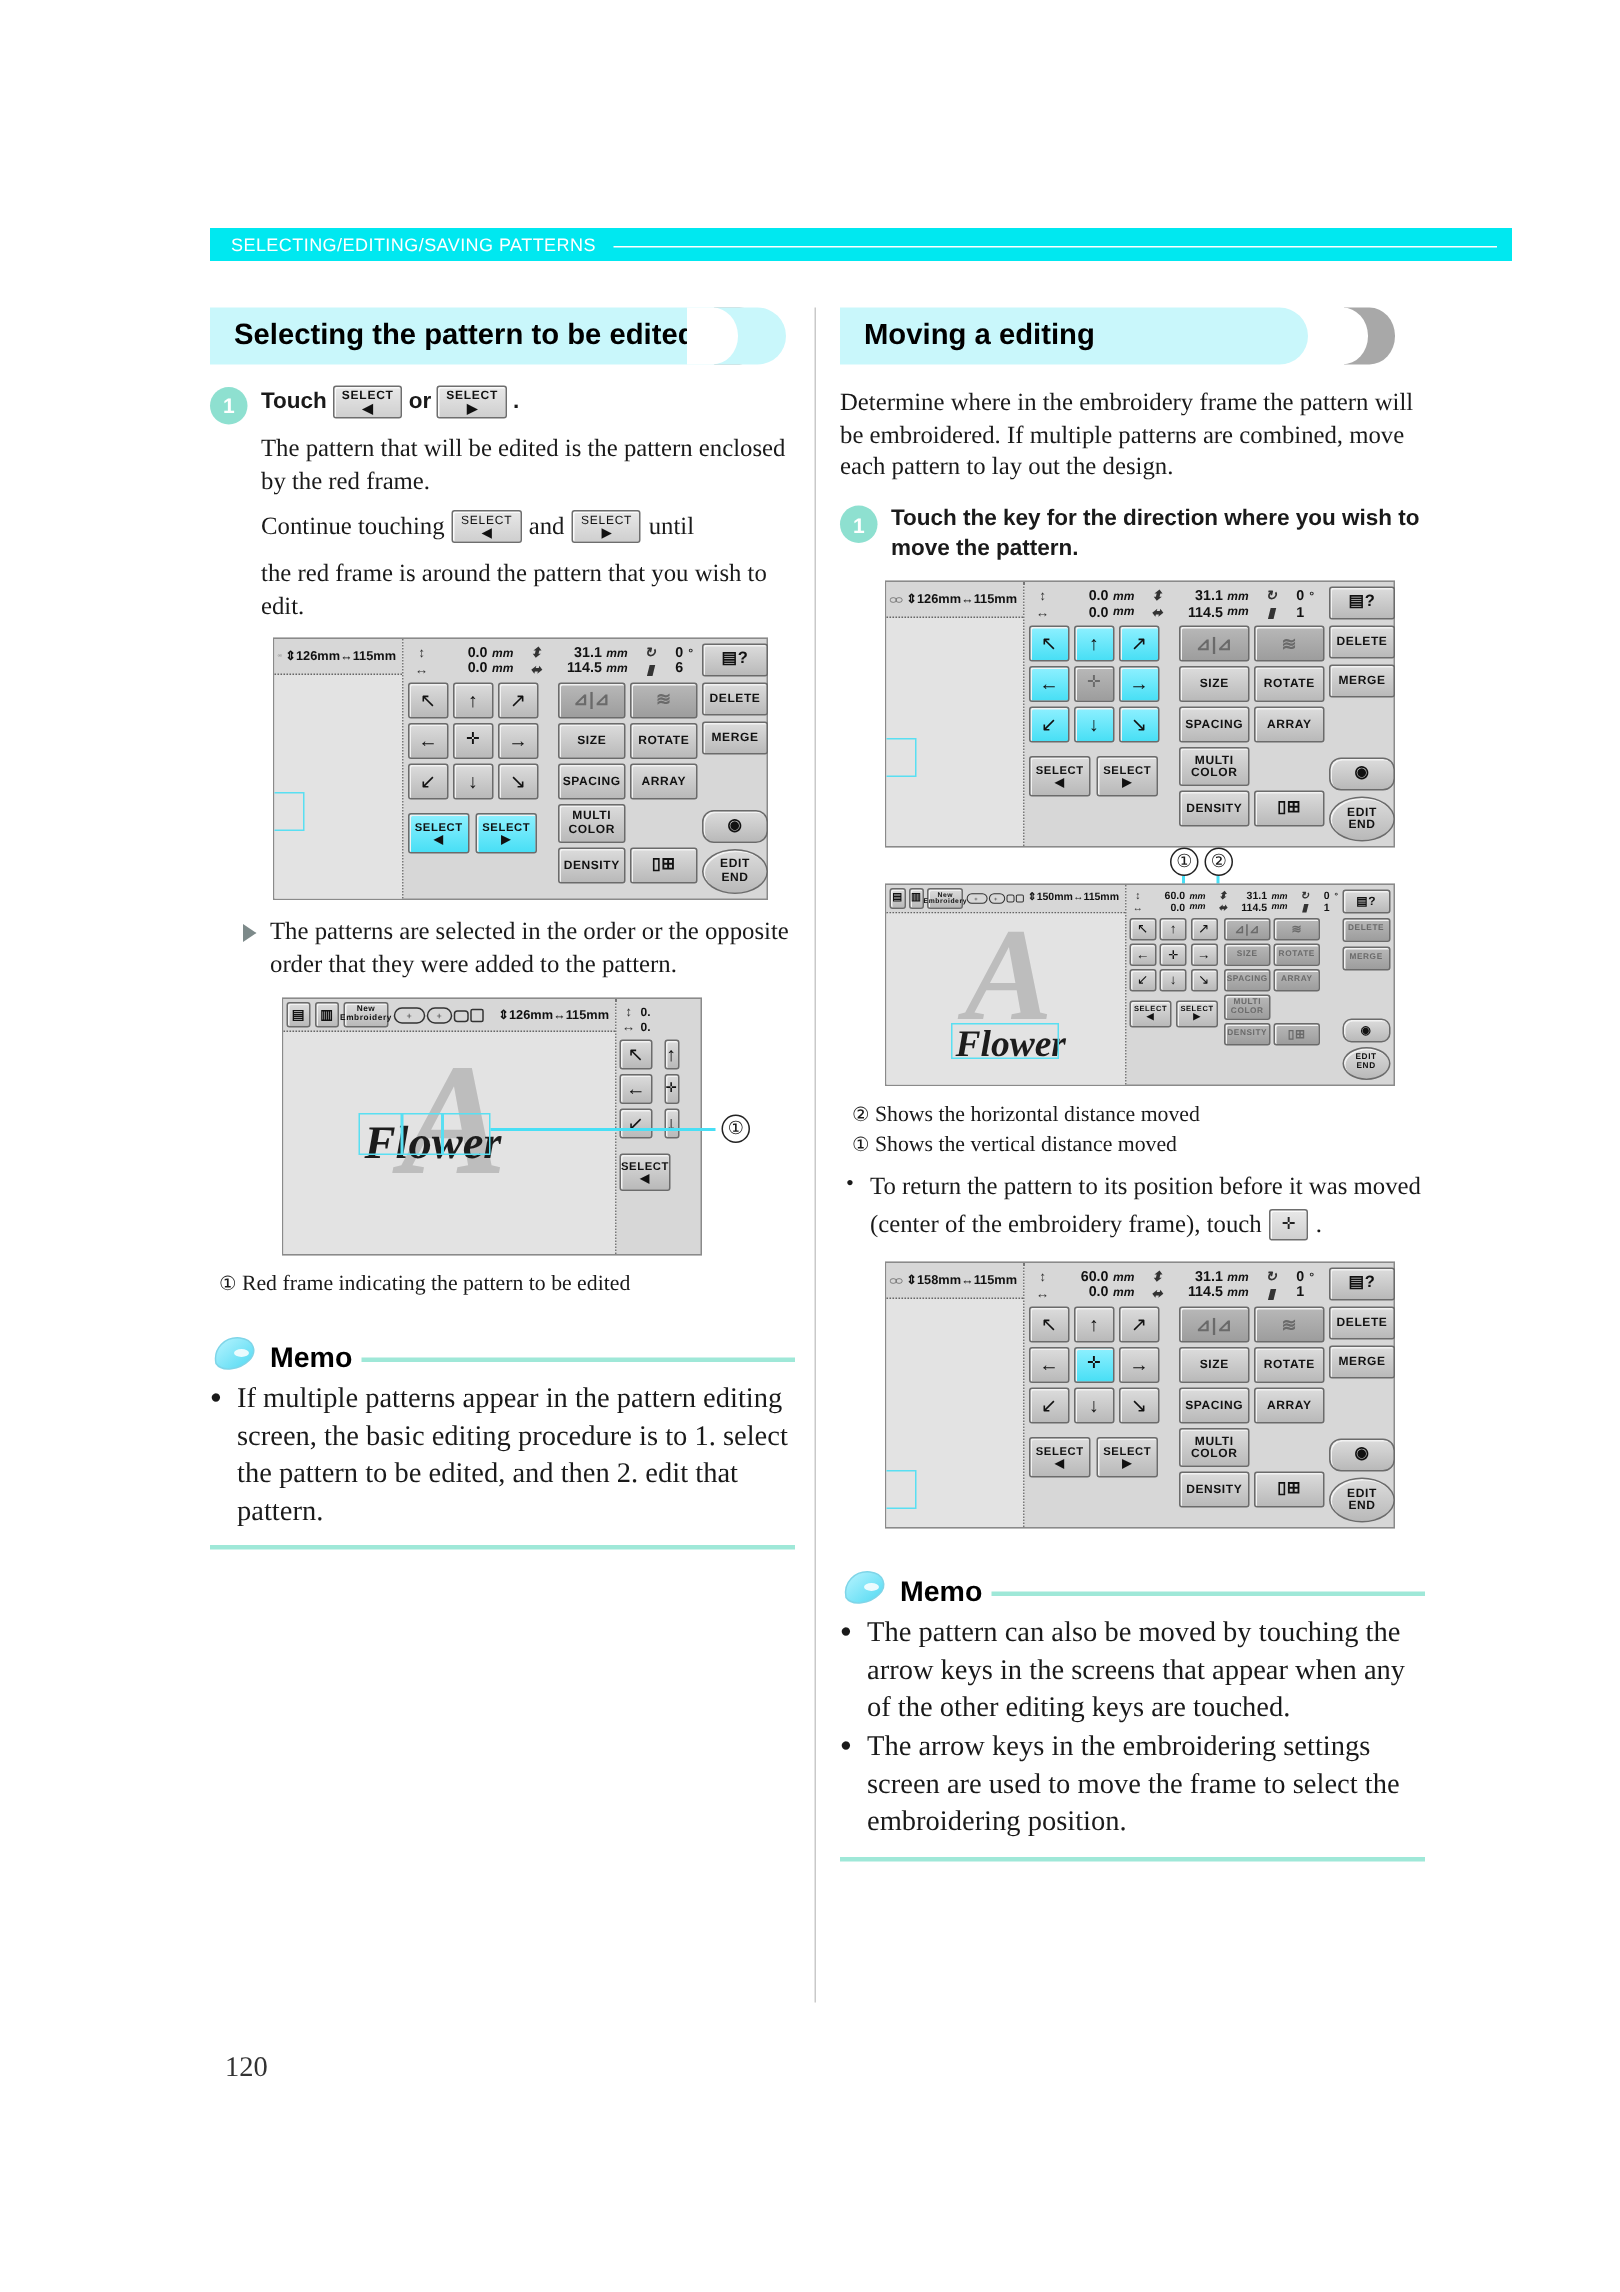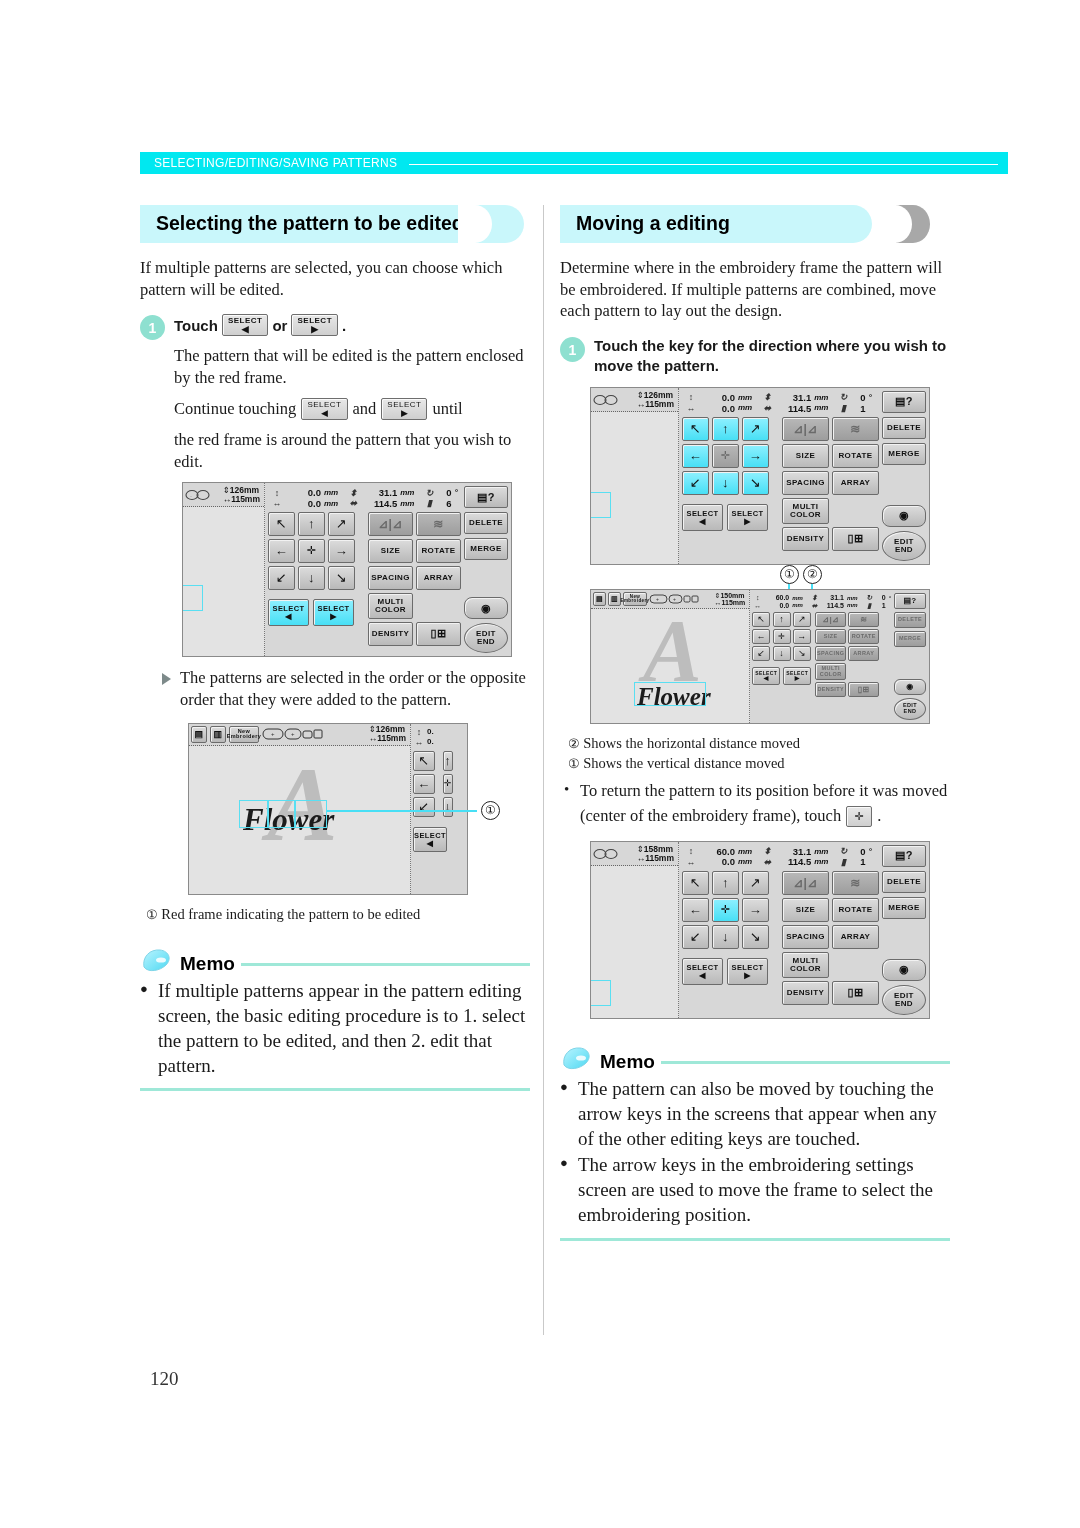--- a/index.html
+++ b/index.html
@@ -119,21 +119,21 @@
     border:1px solid #8a8a8a; background:#d7d7d7; position:relative;
     font-family:"Liberation Sans", sans-serif; color:#111;
   }
   .lcd-inner { display:flex; height:100%; }
   .lcd-left { background:#e2e2e2; position:relative; border-right:1px dotted #777; }
   .lcd-preview-top {
     display:flex; align-items:center; gap:2px; padding:2px 2px; background:#d7d7d7;
     border-bottom:1px dotted #666;
   }
   .lcd-dim {
-    display:flex; flex-direction:column; font-weight:normal; line-height:1.05; margin-left:auto; padding-right:2px;
+    display:flex; flex-direction:row; font-weight:bold; line-height:1.05; margin-left:auto; padding-right:2px;
   }
   .lcd-dim span { white-space:nowrap; }
   .lcd-canvas { position:relative; flex:1; background:#e3e3e3; overflow:hidden; }
 
   .lcd-right { flex:1; display:flex; }
   .lcd-keys { flex:1; padding:3px 2px 2px 3px; }
   .lcd-status { display:flex; align-items:center; gap:4px; padding:2px 0 3px 4px; font-weight:bold; }
   .lcd-status .grp { display:flex; flex-direction:column; line-height:1.1; }
   .lcd-status .grp .ln { display:flex; align-items:center; gap:3px; white-space:nowrap; }
   .lcd-status .ico { font-size:9px; width:10px; text-align:center; color:#333; }
@@ -198,21 +198,20 @@
 <div class="col col-left">
 
   <div class="sect-title two-line">
     <div class="tail-gray"></div>
     <div class="tail-white"></div>
     <div class="bar">
       <h2>Selecting the pattern to be edited</h2>
     </div>
   </div>
 
-  <p class="body">If multiple patterns are selected, you can choose which pattern will be edited.</p>
 
   <div class="step">
     <div class="step-num">1</div>
     <div class="step-body">
       <div class="step-head">
         <span>Touch</span>
         <span class="key">
           <span class="kl">SELECT</span>
           <span class="ka">◀</span>
         </span>

